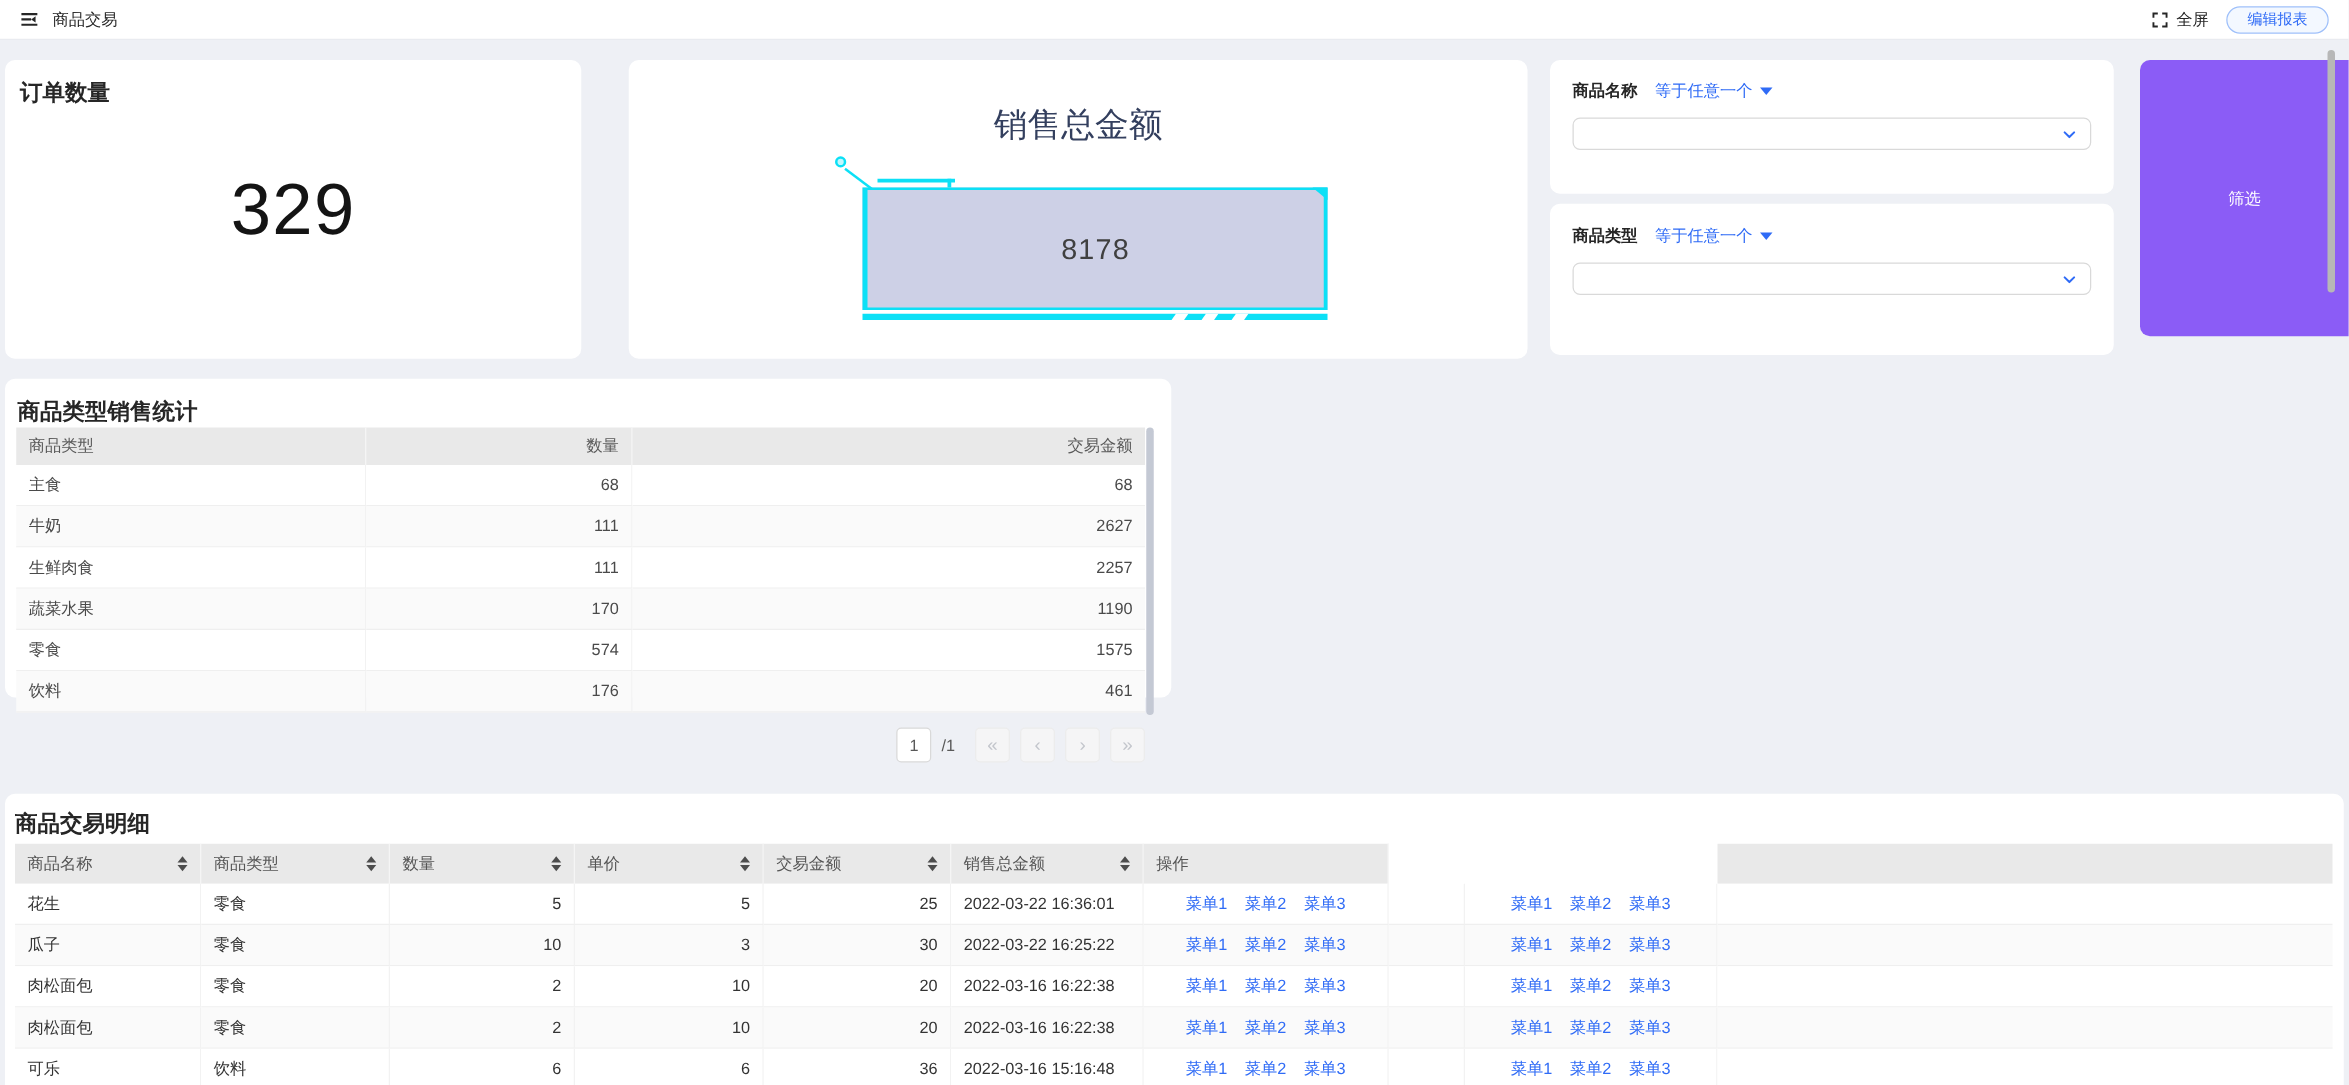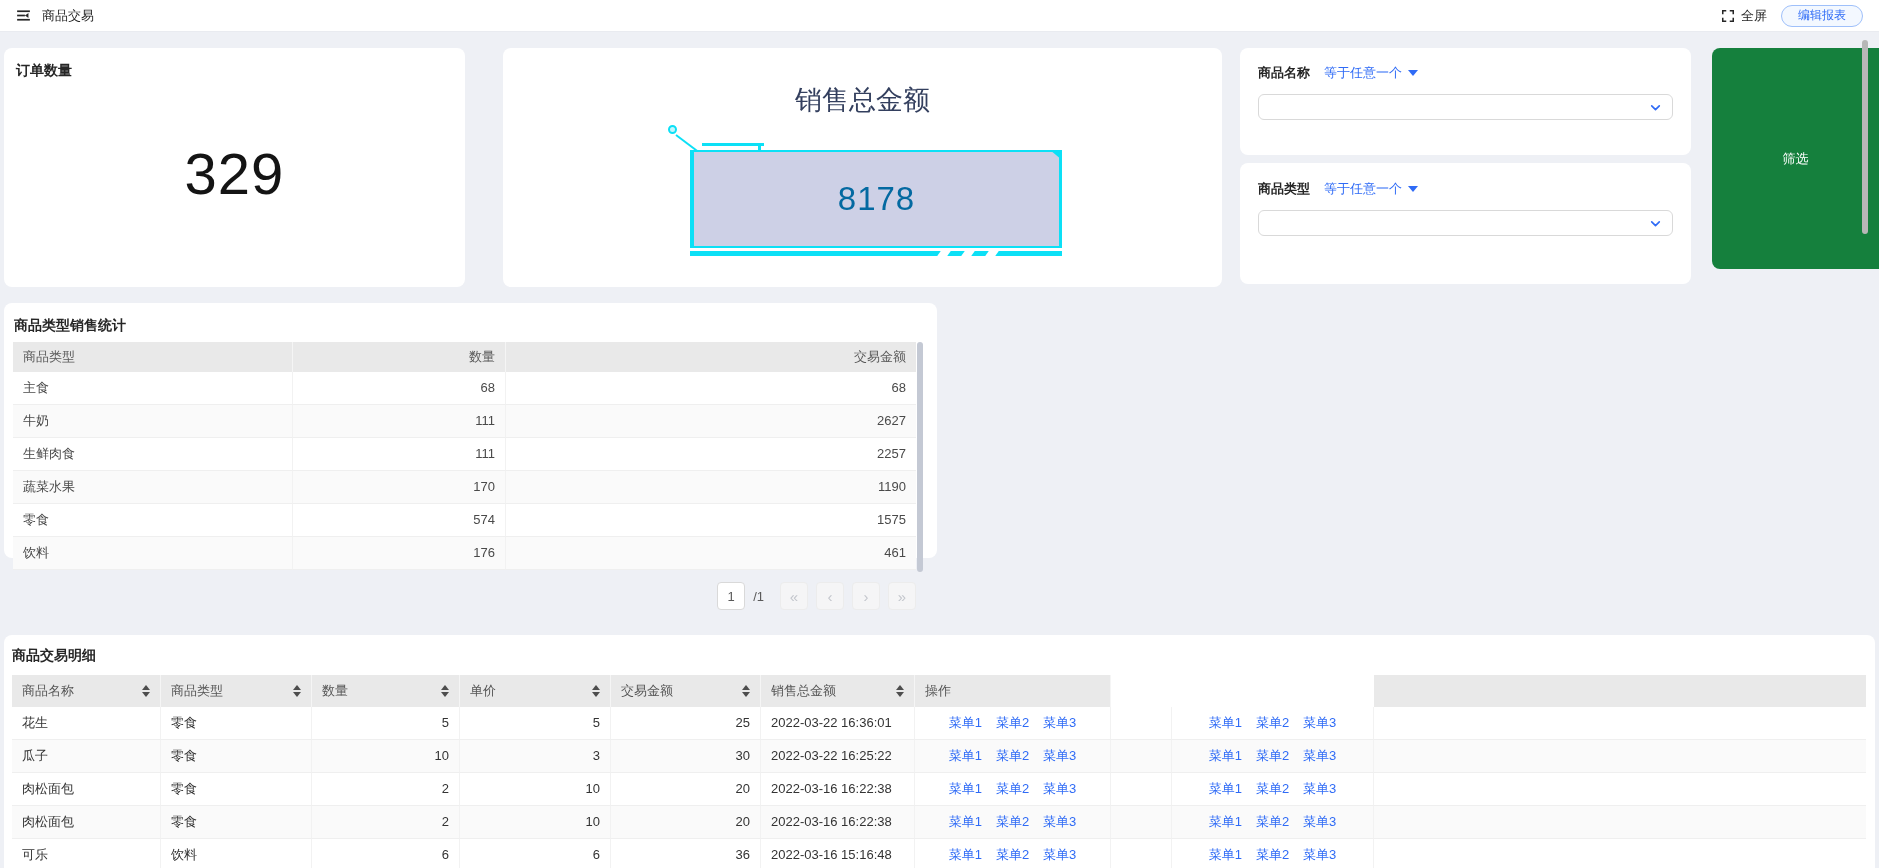--- a/index.html
+++ b/index.html
@@ -17,33 +17,33 @@
   .topbar-title { font-weight:500; color:#262626; }
   .topbar-right { margin-left:auto; display:flex; align-items:center; gap:14px; padding-right:16px; }
   .fullscreen { display:flex; align-items:center; gap:6px; cursor:pointer; color:#262626; }
   .pill-btn { height:22px; padding:0 16px; display:flex; align-items:center;
               border:1px solid #9fc0fa; border-radius:12px; background:#f3f8ff;
               color:#2f6bf6; font-size:12px; cursor:pointer; }
   .icon-svg { display:block; }
 
   
   .card { position:absolute; background:#fff; border-radius:8px; }
-  .card-title { font-weight:bold; font-size:14px; color:#262626; }
+  .card-title { font-weight:bold; font-size:18px; color:#262626; }
 
   
   .card-orders { left:4px; top:48px; width:461px; height:239px; padding:14px 12px; }
-  .big-number { margin-top:60px; text-align:center; font-size:58px; color:#141414; letter-spacing:1px; }
+  .big-number { margin-top:48px; text-align:center; font-size:58px; color:#141414; letter-spacing:1px; }
 
   
   .card-sales { left:503px; top:48px; width:719px; height:239px; }
   .sales-title { margin-top:34px; text-align:center; font-size:27px; font-weight:500; color:#333f5e;font-family:Liberation Mono, monospace; }
   .neon-box { position:absolute; left:187px; top:102px; width:372px; height:98px;
               background:#cdd0e6; border:2px solid #0ce0f6; border-left-width:4px; border-right-width:3px;
               display:flex; align-items:center; justify-content:center; }
-  .neon-value { font-size:33px; color:#0369a1; letter-spacing:1px; }
+  .neon-value { font-size:23px; color:#404040; letter-spacing:1px; }
   .neon-ring { position:absolute; left:-26px; top:-27px; width:9px; height:9px;
                border:2px solid #0ce0f6; border-radius:50%; background:rgba(12,224,246,.25); }
   .neon-diag { position:absolute; left:-18px; top:-18px; width:27px; height:2px;
                background:#0ce0f6; transform:rotate(37deg); transform-origin:left center; }
   .neon-step { position:absolute; left:8px; top:-9px; width:62px; height:3px; background:#0ce0f6; }
   .neon-step2 { position:absolute; left:64px; top:-9px; width:3px; height:7px; background:#0ce0f6; }
   .neon-corner-tr { position:absolute; right:-3px; top:-2px; width:0; height:0;
                     border-top:10px solid #0ce0f6; border-left:12px solid transparent; }
   .neon-bottom { position:absolute; left:-4px; right:-3px; bottom:-10px; height:5px; background:#0ce0f6; }
   .neon-slash { position:absolute; bottom:-10px; height:5px; width:10px; background:#fff; transform:skewX(-35deg); }
@@ -56,21 +56,21 @@
   .filter-label { font-weight:bold; color:#262626; }
   .filter-op { color:#2f6bf6; display:flex; align-items:center; gap:6px; cursor:pointer; }
   .caret-down { width:0; height:0; border-left:5px solid transparent; border-right:5px solid transparent;
                 border-top:6px solid #2f6bf6; }
   .select-box { margin-top:12px; width:415px; height:26px; border:1px solid #d9d9d9; border-radius:6px;
                 background:#fff; display:flex; align-items:center; justify-content:flex-end; padding:0 10px;
                 cursor:pointer; }
 
   
   .filter-btn { position:absolute; left:1712px; top:48px; width:167px; height:221px;
-                background:#15803d; border-radius:8px 0 0 8px; color:#fff;
+                background:#8b5cf6; border-radius:8px 0 0 8px; color:#fff;
                 display:flex; align-items:center; justify-content:center; cursor:pointer; }
 
   
   .card-stats { left:4px; top:303px; width:933px; height:255px; padding:14px 10px; }
   .stats-table { position:absolute; left:9px; top:39px; width:903px; }
   .t-head, .t-row { display:grid; grid-template-columns:280px 213px 1fr; }
   .t-head > div { background:#e9e9e9; height:30px; line-height:30px; padding:0 10px;
                   color:#595959; border-right:1px solid #f5f5f5; }
   .t-row > div { height:33px; line-height:32px; padding:0 10px; border-bottom:1px solid #efefef;
                  border-right:1px solid #f2f2f2; color:#4a4a4a; background:#fff; }

